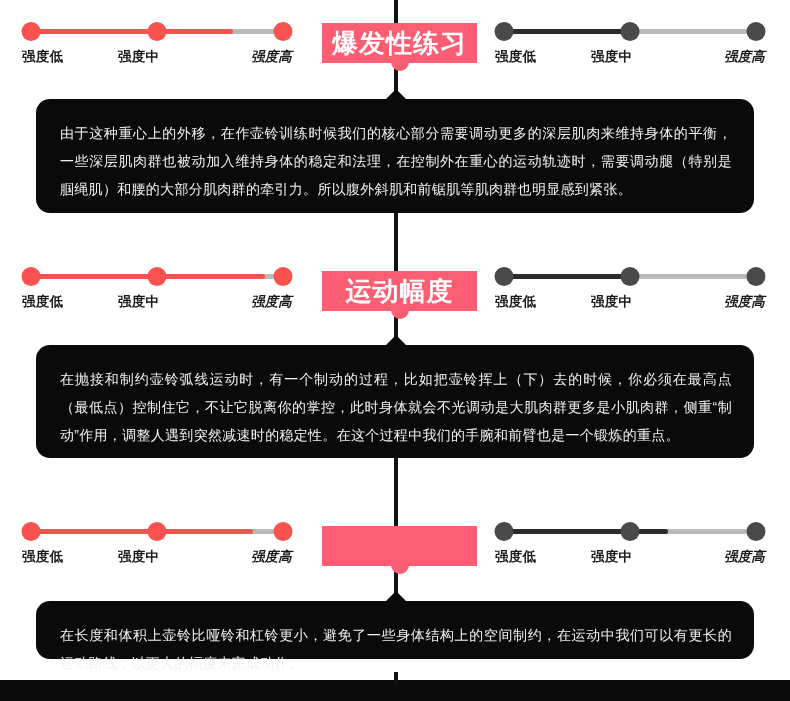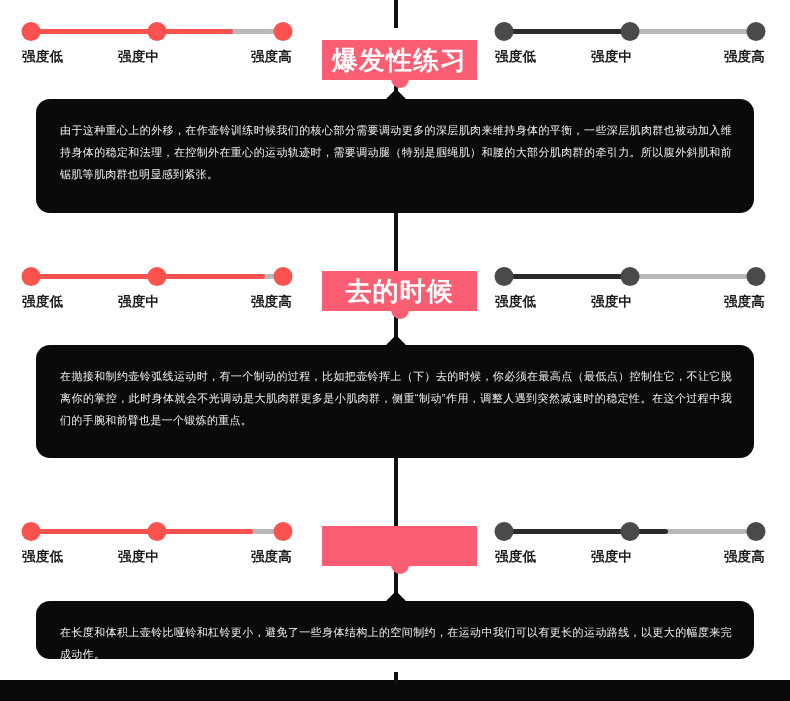--- a/index.html
+++ b/index.html
@@ -87,21 +87,21 @@
   .tick-label {
     position: absolute;
     font-size: 13.5px;
     font-weight: bold;
     color: #1a1a1a;
     white-space: nowrap;
     letter-spacing: 0.2px;
   }
   .tick-label.t0 { left: 0px; }
   .tick-label.t1 { left: 96px; }
-  .tick-label.t2 { right: 0px; }
+  .tick-label.t2 { right: 0px; font-style: italic; }
 
   
   .badge {
     position: absolute;
     left: 322px;
     width: 155px;
     height: 40px;
     background: #fb5e72;
     z-index: 3;
     display: flex;
@@ -147,21 +147,21 @@
     left: 36px;
     width: 718px;
     background: #0a0a0a;
     border-radius: 14px;
     box-sizing: border-box;
     padding: 20px 22px 20px 24px;
     z-index: 2;
   }
   .panel-text {
     color: #f2f2f2;
-    font-size: 11px;
+    font-size: 14px;
     line-height: 2.0;
     text-align: justify;
     letter-spacing: 0.3px;
   }
 
   
   .bottom-bar {
     position: absolute;
     left: 0;
     top: 680px;
@@ -190,21 +190,21 @@
     <div class="knob red k0"></div>
     <div class="knob red k1"></div>
     <div class="knob red k2"></div>
     <div class="tick-labels">
       <span class="tick-label t0">强度低</span>
       <span class="tick-label t1">强度中</span>
       <span class="tick-label t2">强度高</span>
     </div>
   </div>
 
-  <div class="badge" style="top:20px;">
+  <div class="badge" style="top:3px;">
     <span class="badge-text">爆发性练习</span>
     <span class="badge-notch"></span>
   </div>
 
   <div class="slider-row right">
     <div class="track gray">
       <div class="fill gray" style="width:50%;"></div>
     </div>
     <div class="knob gray k0"></div>
     <div class="knob gray k1"></div>
@@ -232,21 +232,21 @@
     <div class="knob red k1"></div>
     <div class="knob red k2"></div>
     <div class="tick-labels">
       <span class="tick-label t0">强度低</span>
       <span class="tick-label t1">强度中</span>
       <span class="tick-label t2">强度高</span>
     </div>
   </div>
 
   <div class="badge" style="top:6px;">
-    <span class="badge-text">去的时候</span>
+    <span class="badge-text">运动幅度</span>
     <span class="badge-notch"></span>
   </div>
 
   <div class="slider-row right">
     <div class="track gray">
       <div class="fill gray" style="width:50%;"></div>
     </div>
     <div class="knob gray k0"></div>
     <div class="knob gray k1"></div>
     <div class="knob gray k2"></div>

